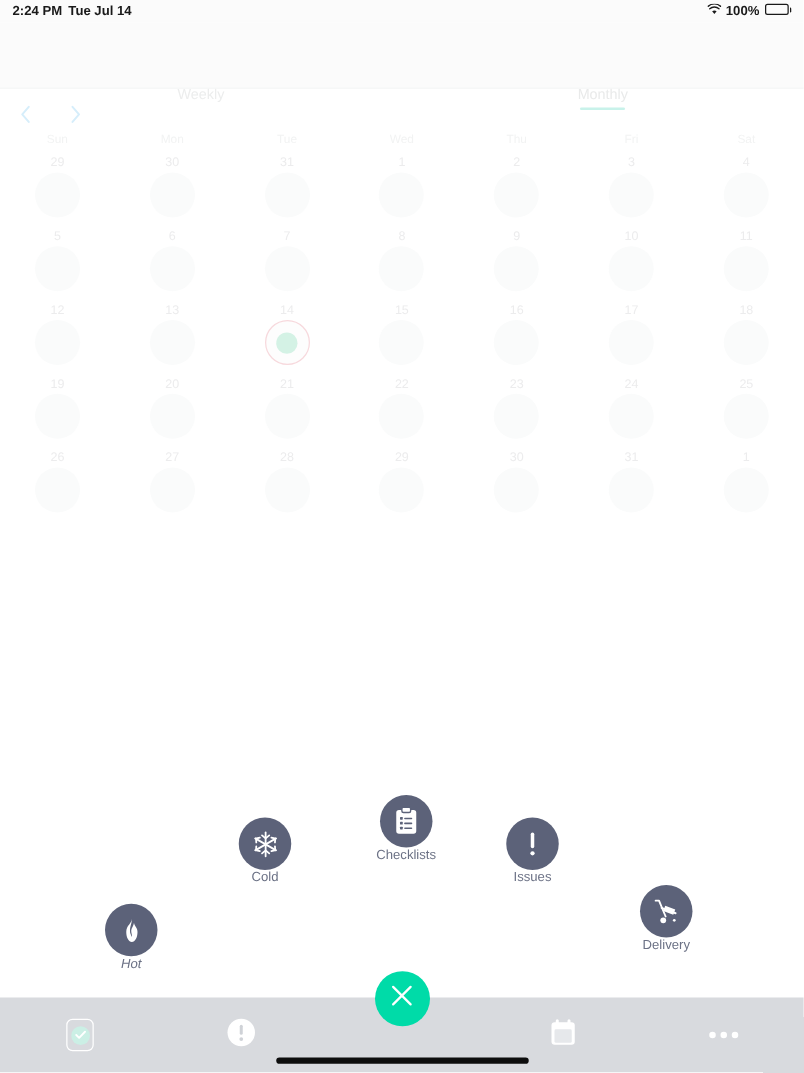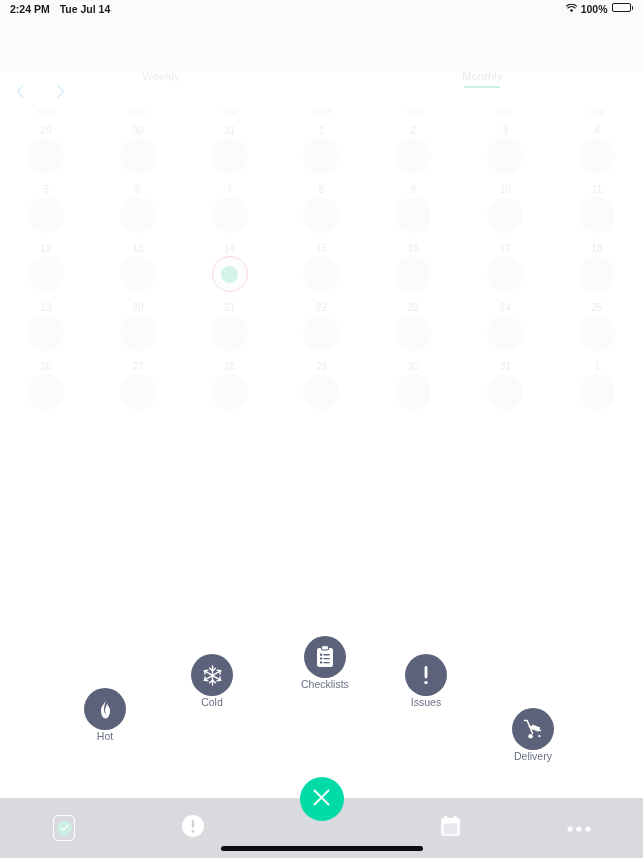--- a/index.html
+++ b/index.html
@@ -16,21 +16,21 @@
   }
 
   
   .statusbar {
     position:absolute; top:0; left:0; width:643px; height:18px;
     display:flex; align-items:center; justify-content:space-between;
     padding:0 10px;
     font-size:10.5px; font-weight:bold; color:#1a1a1a;
     background:#fbfbfb;
   }
-  .sb-left { display:flex; align-items:flex-start; gap:10px; }
+  .sb-left { display:flex; align-items:flex-start; gap:5px; }
   .sb-right { display:flex; align-items:flex-start; gap:4px; }
   .wifi-icon { display:inline-block; width:11px; height:9px; }
   .battery {
     display:inline-flex; align-items:center;
   }
   .bat-body {
     width:19px; height:9px;
     border:1px solid #1a1a1a; border-radius:2px;
     padding:1px;
   }
@@ -127,21 +127,21 @@
   .action-circle {
     width:42px; height:42px; border-radius:50%;
     background:#5c6279;
     display:flex; align-items:center; justify-content:center;
   }
   .action-circle svg { display:block; }
   .action-label {
     font-size:10.5px; color:#6b7185;
     white-space:nowrap;
   }
-  #act-hot      { left:84px;  top:688px; }
+  #act-hot      { left:84px;  top:723px;font-style:italic; }
   #act-cold     { left:191px; top:654px; }
   #act-check    { left:301px; top:636px; }
   #act-issues   { left:405px; top:654px; }
   #act-delivery { left:512px; top:708px; }
 
   
   .tabbar {
     position:absolute; left:0; bottom:0; width:643px; height:60px;
     background:#d8dade;
     display:flex; align-items:center;

